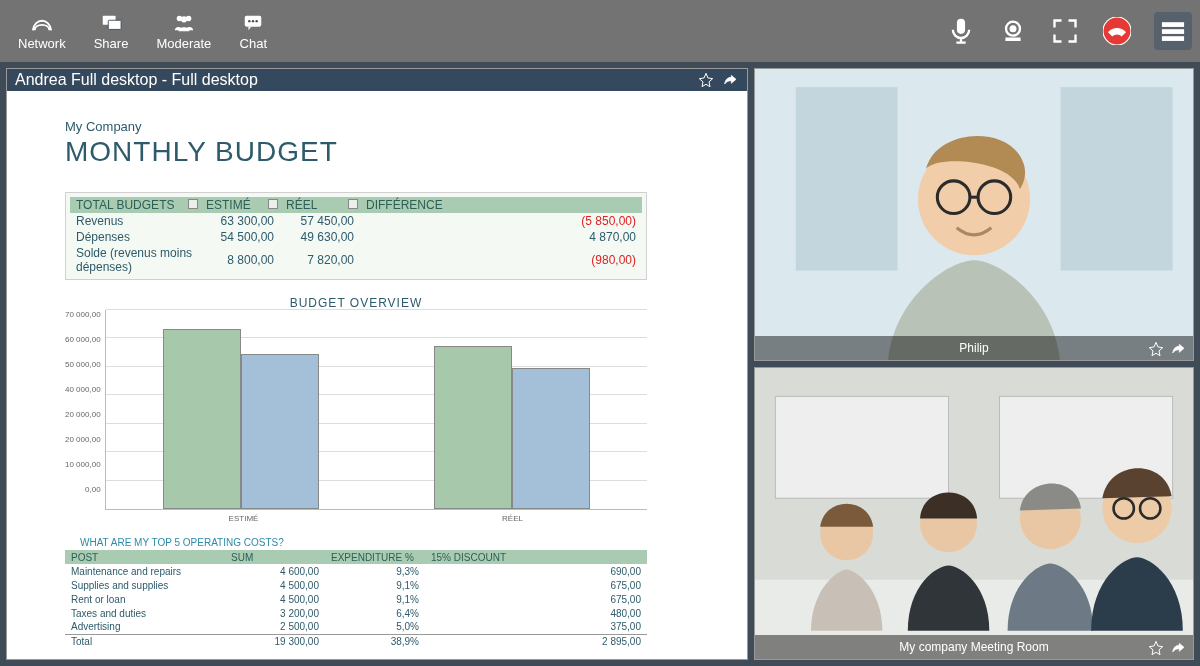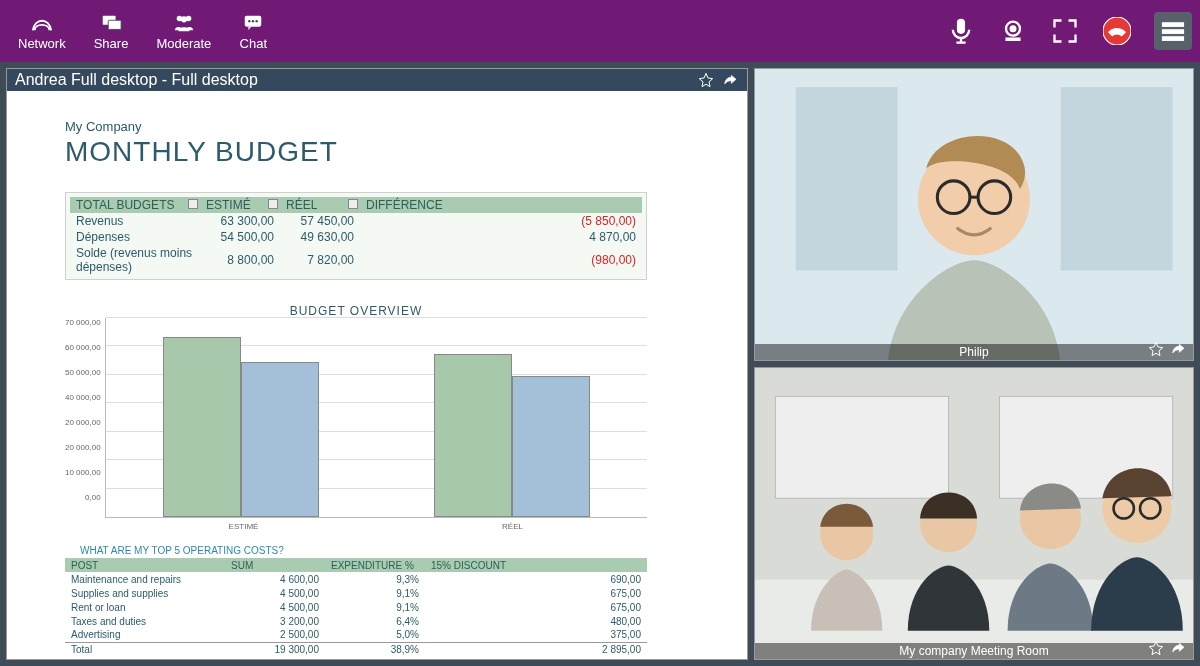--- a/index.html
+++ b/index.html
@@ -4,21 +4,21 @@
 <style>
 * { margin: 0; padding: 0; box-sizing: border-box; }
 body {
   width: 1200px; height: 666px;
   font-family: -apple-system, "Segoe UI", Arial, sans-serif;
   background: #fff; overflow: hidden; color: #222;
 }
 
 
 .toolbar {
-  height: 62px; background: #701a75; display: flex;
+  height: 62px; background: #737373; display: flex;
   align-items: center; padding: 0 8px; color: #fff;
 }
 .tb-left { display: flex; gap: 28px; margin-left: 10px; }
 .tb-btn { display: flex; flex-direction: column; align-items: center;
   gap: 2px; cursor: pointer; font-size: 13px; }
 .tb-btn svg { width: 28px; height: 22px; fill: #fff; }
 .tb-right { margin-left: auto; display: flex; gap: 22px; align-items: center; }
 .tb-ic { width: 30px; height: 30px; cursor: pointer;
   display:flex; align-items:center; justify-content:center; }
 .tb-ic svg { width: 28px; height: 28px; fill: #fff; stroke: #fff; }
@@ -59,21 +59,21 @@
 table { border-collapse:collapse; width:100%; }
 th,td { padding:1px 6px; height:14px; }
 .tbl1 thead th {
   background:#a9cbb1; color:#2c5f58; font-weight:normal; text-align:left;
   position:relative;
 }
 .dd { position:absolute; right:2px; top:2px; width:10px; height:10px;
   border:1px solid #888; background:#eee; }
 .num { text-align:right; } .neg { color:#d22; }
 
-.chart-box { margin-top:24px; width:582px; }
+.chart-box { margin-top:16px; width:582px; }
 .chart-ttl { text-align:center; font-size:12px; color:#2d5b6b; letter-spacing:1px; }
 .chart { display:flex; height:200px; }
 .yaxis { display:flex; flex-direction:column; justify-content:space-between;
   font-size:8px; color:#666; text-align:right; padding-right:4px;
   padding-bottom:16px; }
 .plot { flex:1; position:relative; border-left:1px solid #bbb;
   border-bottom:1px solid #bbb; padding-bottom:0; }
 .grid { position:absolute; left:0; right:0; height:1px; background:#ddd; }
 .bars { position:absolute; left:0; right:0; bottom:0; top:0;
   display:flex; }
@@ -87,21 +87,21 @@
 .q { margin-top:14px; font-size:10px; color:#2d8aa8;margin-left:15px; }
 .tbl2 { width:582px; font-size:10px; margin-top:2px; }
 .tbl2 thead th { background:#a9cbb1; color:#2c5f58; font-weight:normal; text-align:left;}
 .tbl2 tr.total td { border-top:1px solid #999; }
 
 
 .side { flex:1; display:flex; flex-direction:column; gap:6px; }
 .tile { flex:1; position:relative; overflow:hidden; border:1px solid #999; }
 .tile svg.scene { position:absolute; inset:0; width:100%; height:100%; }
 .caption {
-  position:absolute; left:0; right:0; bottom:0; height:16px;
+  position:absolute; left:0; right:0; bottom:0; height:24px;
   background:rgba(0,0,0,.45); color:#fff; font-size:12px;
   display:flex; align-items:center; justify-content:center;
 }
 .tile .hdr-ic { position:absolute; bottom:2px; }
 .starpos { right:28px; } .sharepos { right:6px; }
 </style>
 </head>
 <body>
 
 <div class="toolbar">

